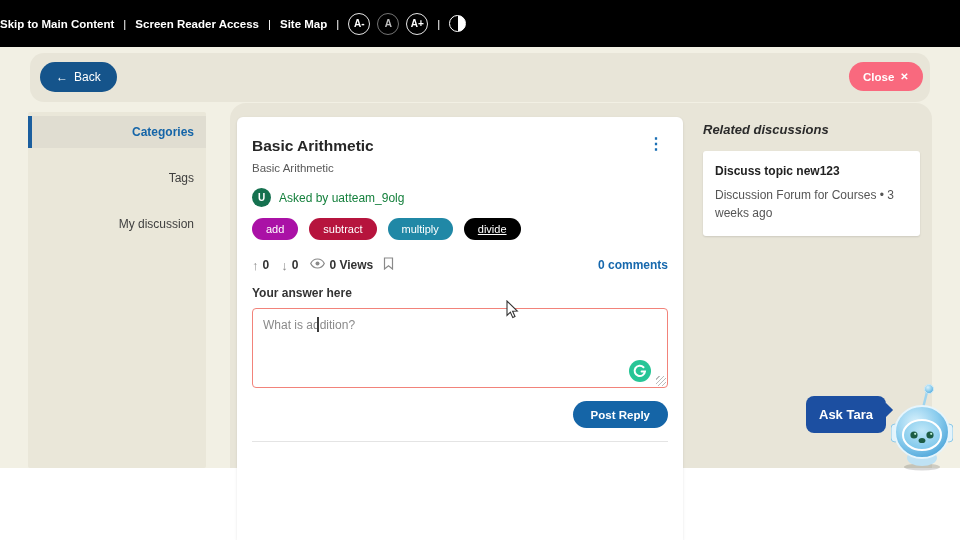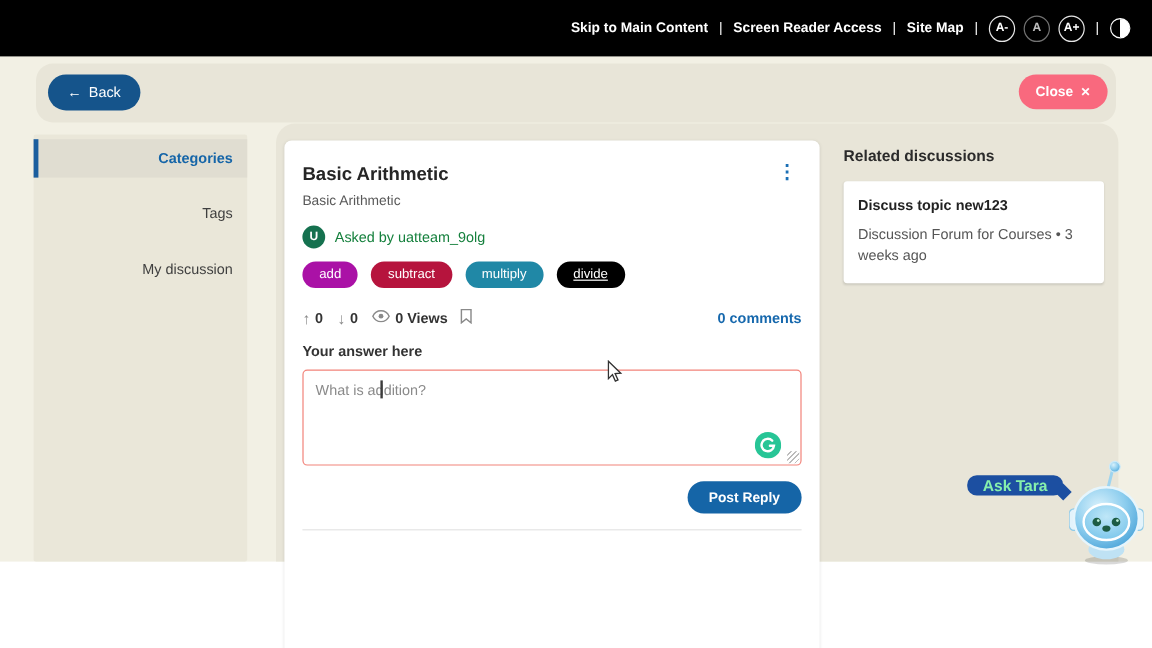--- a/index.html
+++ b/index.html
@@ -2,21 +2,21 @@
 <html><head>
 <meta charset="utf-8">
 <style>
   * { margin:0; padding:0; box-sizing:border-box; }
   html,body { width:960px; height:540px; background:#fff; font-family:"Liberation Sans", sans-serif; overflow:hidden; }
   #screen { position:relative; width:960px; height:540px; background:#f2f0e4; }
   #bottom-white { position:absolute; left:0; top:468px; width:960px; height:72px; background:#fff; }
 
   
   .topbar { position:absolute; left:0; top:0; width:960px; height:47px; background:#000;
-            display:flex; align-items:center; justify-content:flex-end; padding-right:18px;
+            display:flex; align-items:center; padding-right:18px;
             color:#fff; font-size:11.5px; font-weight:600; gap:7px; }
   .topbar a { color:#fff; text-decoration:none; cursor:pointer; }
   .tb-sep { color:#fff; font-weight:400; margin:0 2px; }
   .font-btn { width:22px; height:22px; border-radius:50%; border:1px solid rgba(255,255,255,.9);
               display:flex; align-items:center; justify-content:center; font-size:10px; font-weight:700; cursor:pointer; }
   .font-btn.dim { border-color:rgba(255,255,255,.45); color:rgba(255,255,255,.75); }
   .contrast { width:17px; height:17px; border-radius:50%; border:1.5px solid #fff;
               background:linear-gradient(90deg,#000 50%,#fff 50%); cursor:pointer; }
 
   
@@ -68,29 +68,29 @@
   .grammarly { position:absolute; right:16px; bottom:5px; width:22px; height:22px; cursor:pointer; }
   .resize-h { position:absolute; right:1px; bottom:1px; width:10px; height:10px;
               background:repeating-linear-gradient(135deg, transparent 0 2px, #bbb 2px 3px); }
   .reply-row { display:flex; justify-content:flex-end; margin-top:13px; }
   .btn-reply { height:27px; padding:0 18px; border:none; border-radius:14px; background:#1565a7; color:#fff;
                font-size:11.5px; font-weight:700; font-family:inherit; cursor:pointer; }
   .card-divider { margin-top:13px; border-top:1px solid #e4e4e4; }
 
   
   .related { position:absolute; left:703px; top:122px; width:217px; }
-  .related-head { font-size:13px; font-weight:700; color:#2b2b2b; }
+  .related-head { font-size:13px; font-weight:700; color:#2b2b2b;font-style:italic; }
   .related-card { margin-top:14px; background:#fff; border-radius:3px; box-shadow:0 1px 2px rgba(0,0,0,.12);
                   padding:13px 12px 14px; cursor:pointer; }
   .rel-title { font-size:12px; font-weight:700; color:#222; }
   .rel-meta { margin-top:8px; font-size:12px; color:#555; line-height:1.5; }
 
   
-  .tara-bubble { position:absolute; left:806px; top:396px; background:#1c4fa1; color:#86efac; font-size:13px;
-                 font-weight:700; padding:1px 13px; border-radius:8px; cursor:pointer; }
+  .tara-bubble { position:absolute; left:806px; top:396px; background:#1c4fa1; color:#ffffff; font-size:13px;
+                 font-weight:700; padding:11px 13px; border-radius:8px; cursor:pointer; }
   .tara-bubble::after { content:""; position:absolute; right:-5px; top:9px; width:10px; height:10px;
                         background:#1c4fa1; transform:rotate(45deg); }
   .robot { position:absolute; left:891px; top:380px; cursor:pointer; }
 
   
   .cursor { position:absolute; left:506px; top:300px; }
 </style>
 </head>
 <body>
 

